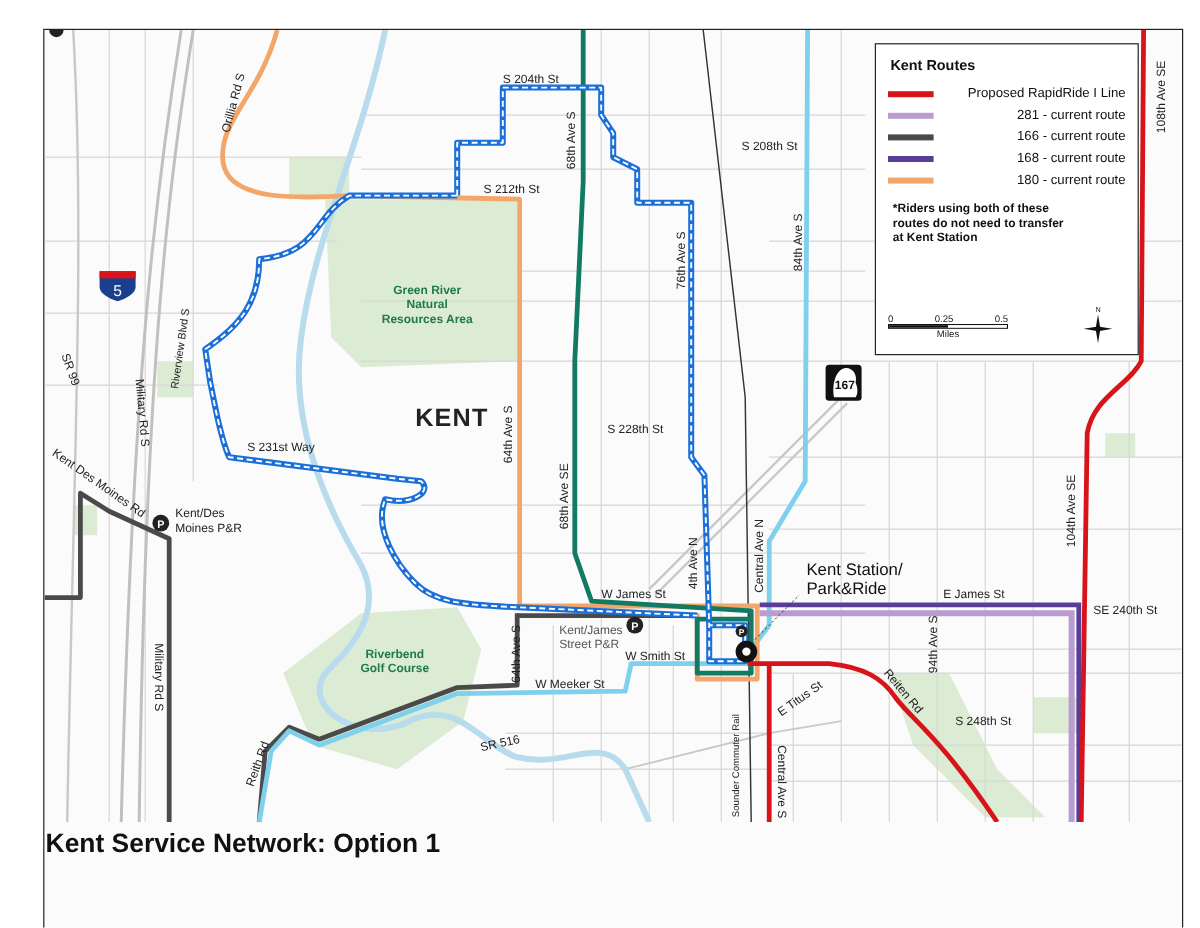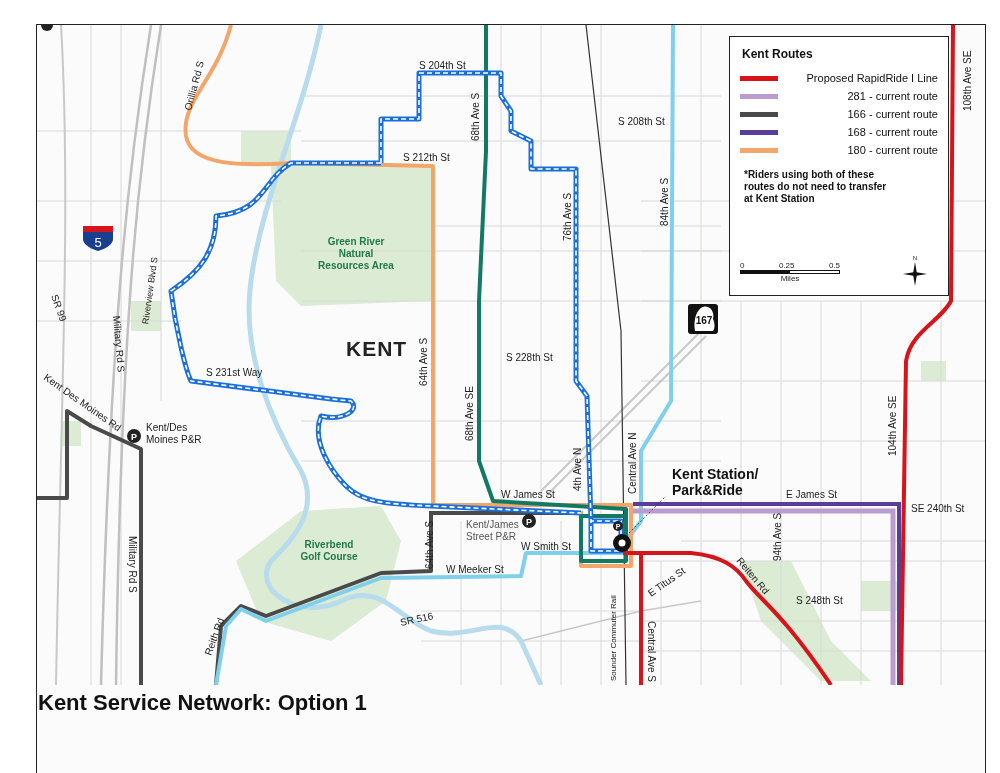--- a/index.html
+++ b/index.html
@@ -11,21 +11,21 @@
   #legend { position:absolute; left:729px; top:36px; width:220px; height:260px; background:#fff; border:1.5px solid #222; box-sizing:border-box; padding:8px 10px; }
   #legend .title { font-weight:bold; font-size:12px; color:#111; margin:2px 0 8px 2px; }
   #legend .row { display:flex; align-items:center; height:18px; font-size:11px; color:#111;justify-content:space-between; }
   #legend .sw { width:38px; height:5px; margin-right:8px; flex:none; }
   #legend .sw.dash { height:6px; background:#1a6fd8; position:relative; }
   #legend .sw.dash::after { content:""; position:absolute; left:2px; right:2px; top:2px; height:2px; background:repeating-linear-gradient(90deg,#fff 0 5px,transparent 5px 8px); }
   #legend .note { font-weight:bold; font-size:10px; color:#111; margin:10px 0 0 4px; line-height:12px; }
   #scalebar { position:absolute; left:10px; bottom:12px; width:100px; font-size:8px; color:#222; }
   #compass { position:absolute; right:18px; bottom:8px; width:30px; height:34px; }
   #caption { position:absolute; left:38px; top:690px; font-size:22px; font-weight:bold; color:#111; font-family:"Liberation Sans", sans-serif; }
-  #station-label { position:absolute; left:672px; top:466px; font-size:14px; font-weight:bold; color:#111; line-height:16px; }
+  #station-label { position:absolute; left:672px; top:466px; font-size:14px; font-weight:normal; color:#111; line-height:16px; }
   #kent-label { position:absolute; left:346px; top:337px; font-size:21px; font-weight:bold; color:#222; letter-spacing:1px; }
 </style>
 </head>
 <body>
 
 <div id="map-frame">
   <svg id="map-svg" width="950" height="660" viewBox="36 24 950 660" xmlns="http://www.w3.org/2000/svg">
 
     <g fill="#dcebd3">
       <path d="M270 165 L430 165 L430 300 L300 305 L275 280 Z"></path>

